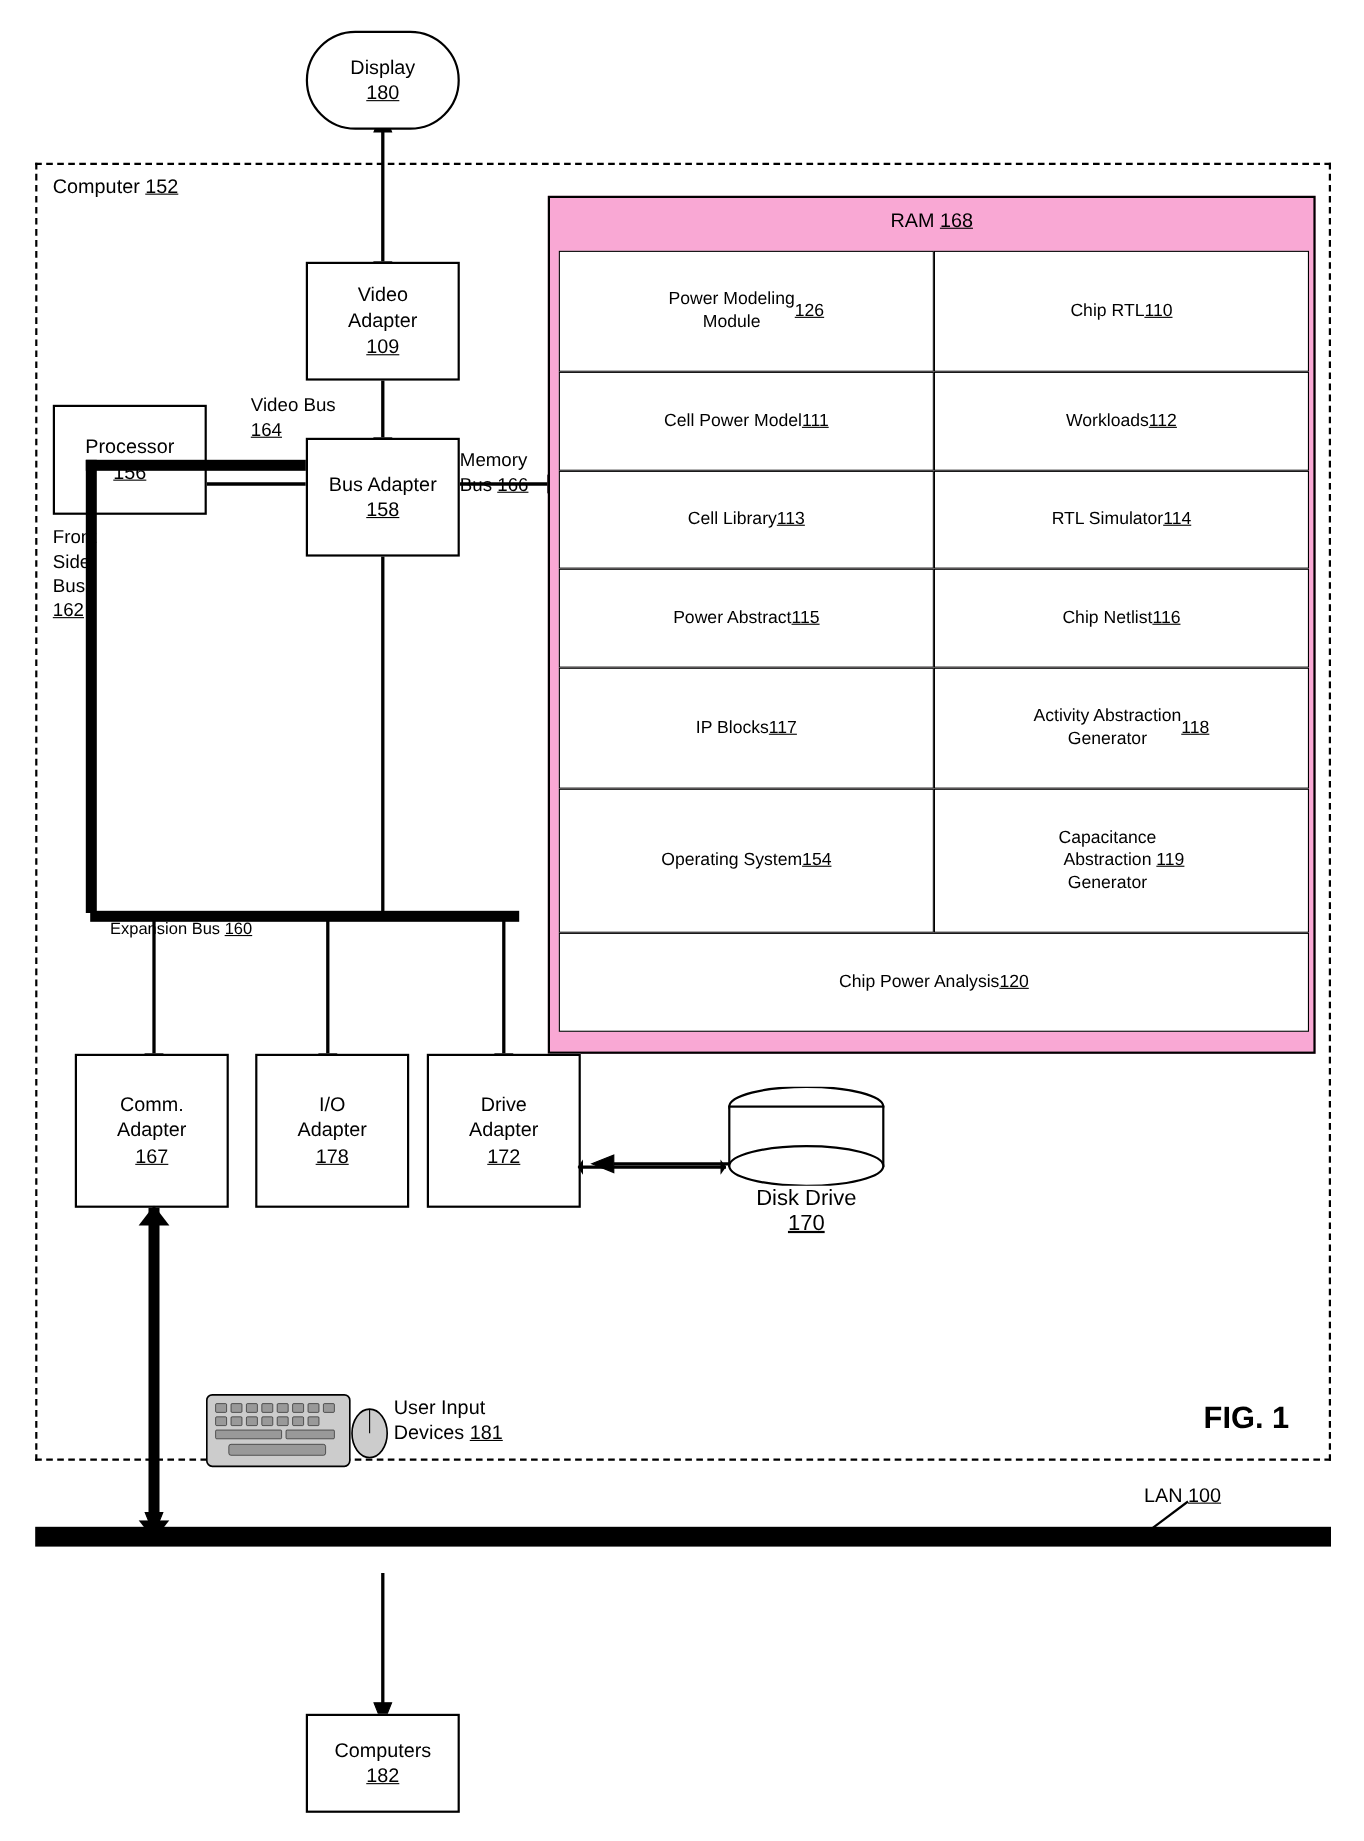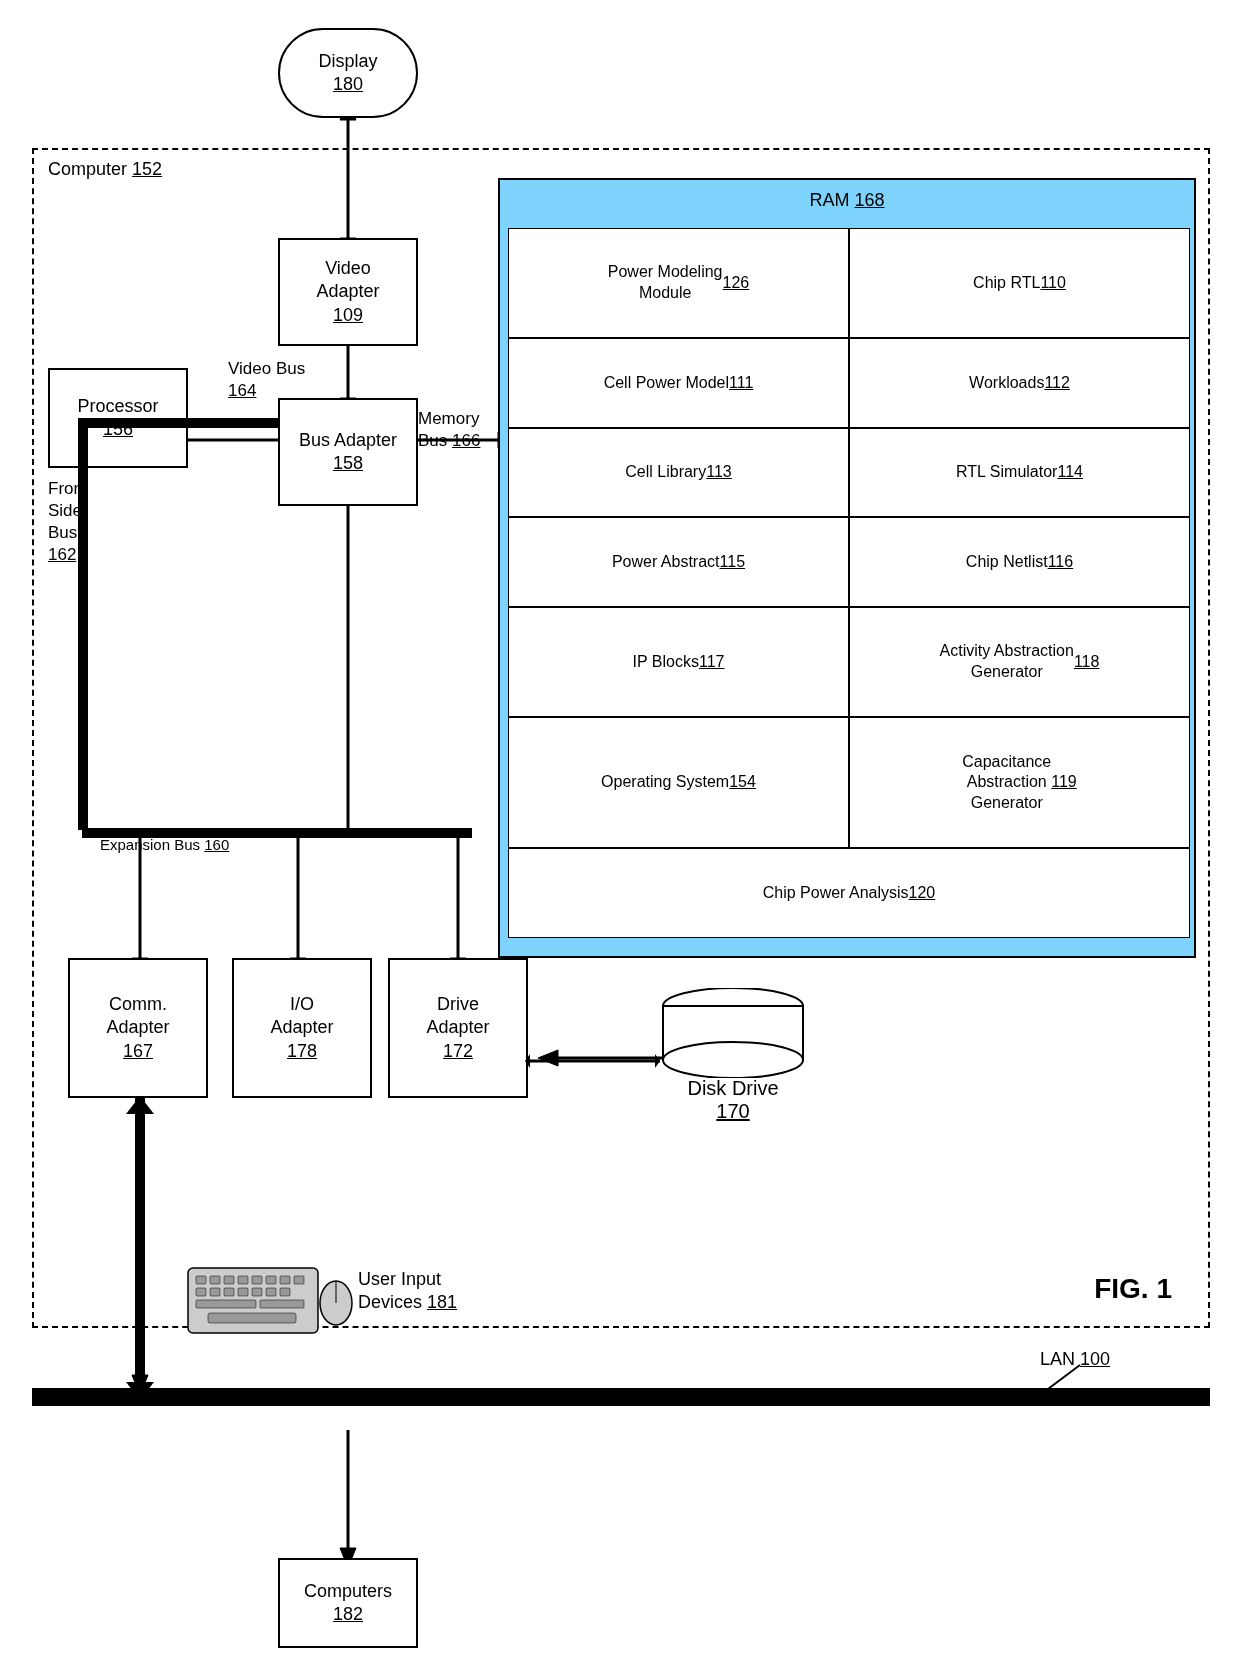--- a/index.html
+++ b/index.html
@@ -60,21 +60,21 @@
     }
     
     .bus-line {
       position: absolute;
       background: #000;
     }
     
     .ram-box {
       position: absolute;
       border: 2px solid #000;
-      background: #7dd3fc;
+      background: #f9a8d4;
     }
     .ram-title {
       position: absolute;
       font-size: 18px;
       text-align: center;
       width: 100%;
     }
     
     .ram-grid {
       position: absolute;

